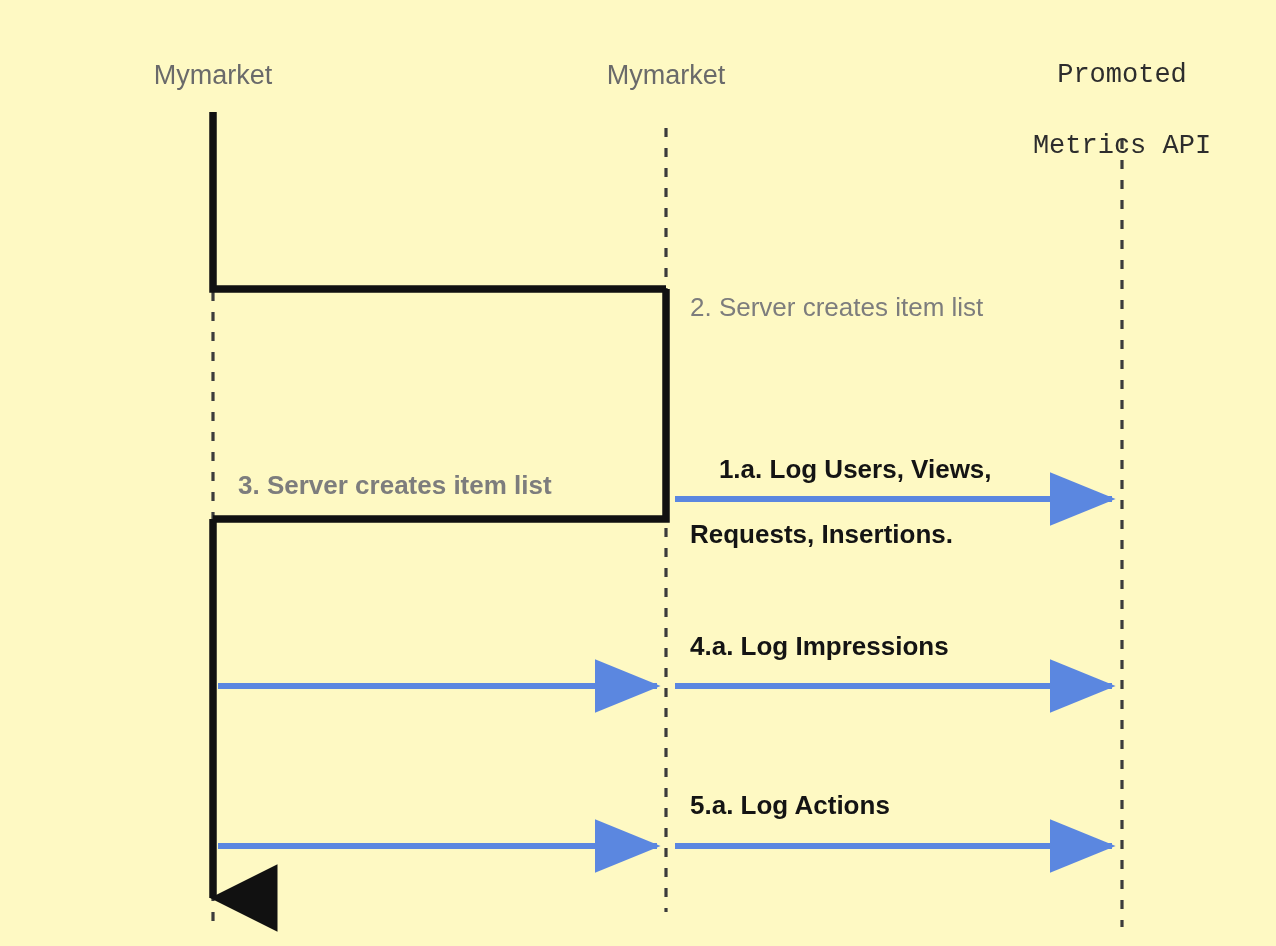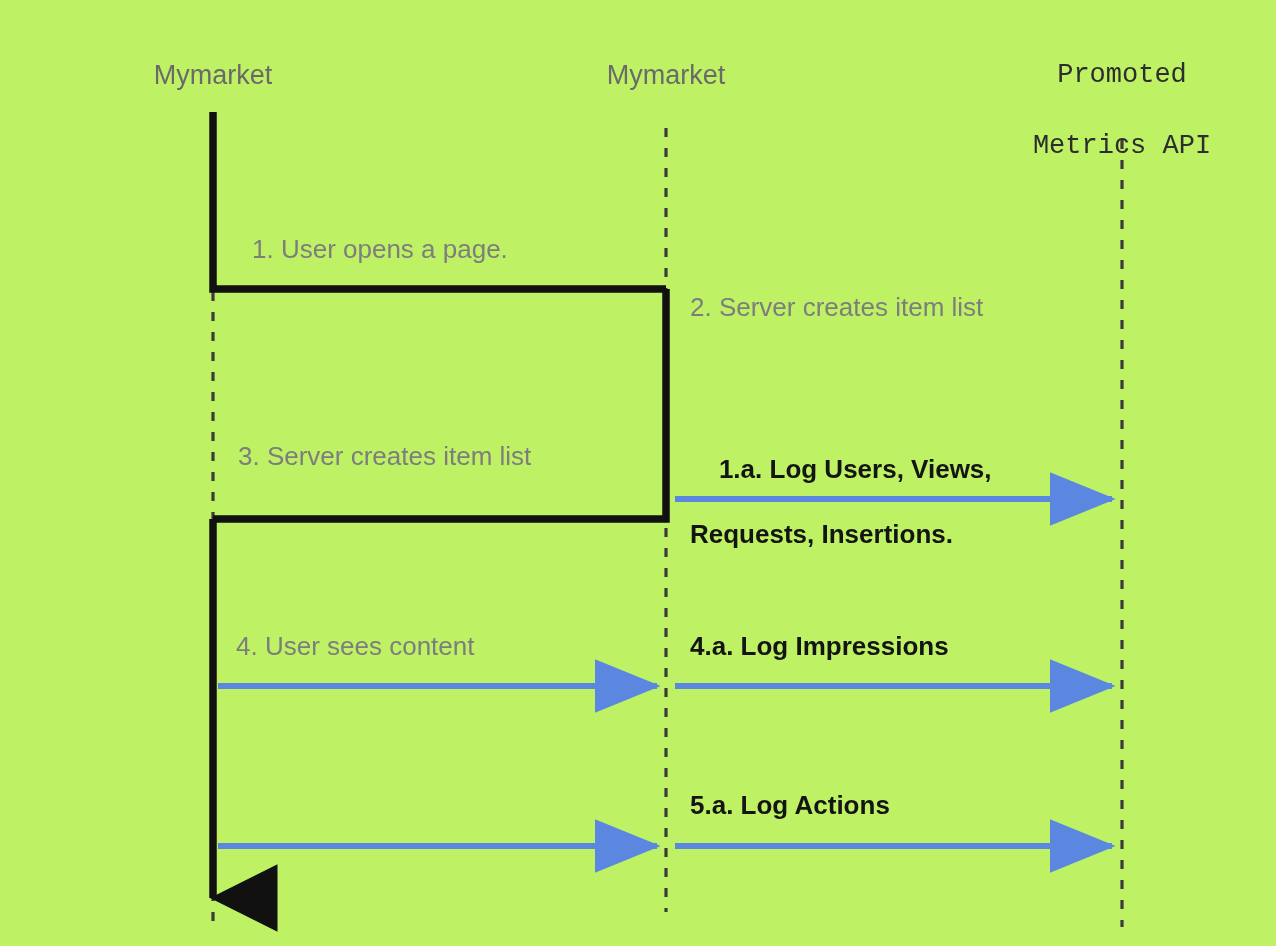--- a/index.html
+++ b/index.html
@@ -9,21 +9,21 @@
     background: #ffffff;
   }
   body {
     font-family: "Liberation Sans", sans-serif;
     -webkit-font-smoothing: antialiased;
   }
   #diagram-root {
     position: relative;
     width: 1276px;
     height: 946px;
-    background: #bef264;
+    background: #fef9c3;
     overflow: hidden;
   }
   svg.layer {
     position: absolute;
     top: 0;
     left: 0;
     width: 1276px;
     height: 946px;
   }
   .lbl {
@@ -124,31 +124,29 @@
 
     <g>
       <line x1="218" y1="846" x2="657" y2="846" stroke="#5b87e0" stroke-width="6" marker-end="url(#blue-arrow)"></line>
     </g>
 
     <g>
       <line x1="675" y1="846" x2="1112" y2="846" stroke="#5b87e0" stroke-width="6" marker-end="url(#blue-arrow)"></line>
     </g>
   </svg>
 
-  <div class="lbl msg-muted" style="left:252px; top:233px;">1. User opens a page.</div>
 
   <div class="lbl msg-muted" style="left:690px; top:291px;">2. Server creates item list</div>
 
   <div class="lbl msg-strong" style="left:690px; top:420px;">
     <span>1.a. Log Users, Views,</span>
     <span class="l2">Requests, Insertions.</span>
   </div>
 
-  <div class="lbl msg-muted" style="left:238px; top:440px;">3. Server creates item list</div>
+  <div class="lbl msg-muted" style="left:238px; top:469px;font-weight:bold;">3. Server creates item list</div>
 
-  <div class="lbl msg-muted" style="left:236px; top:630px;">4. User sees content</div>
 
   <div class="lbl msg-strong" style="left:690px; top:630px;">4.a. Log Impressions</div>
 
 
   <div class="lbl msg-strong" style="left:690px; top:789px;">5.a. Log Actions</div>
 
 </div>
 
 </body></html>

